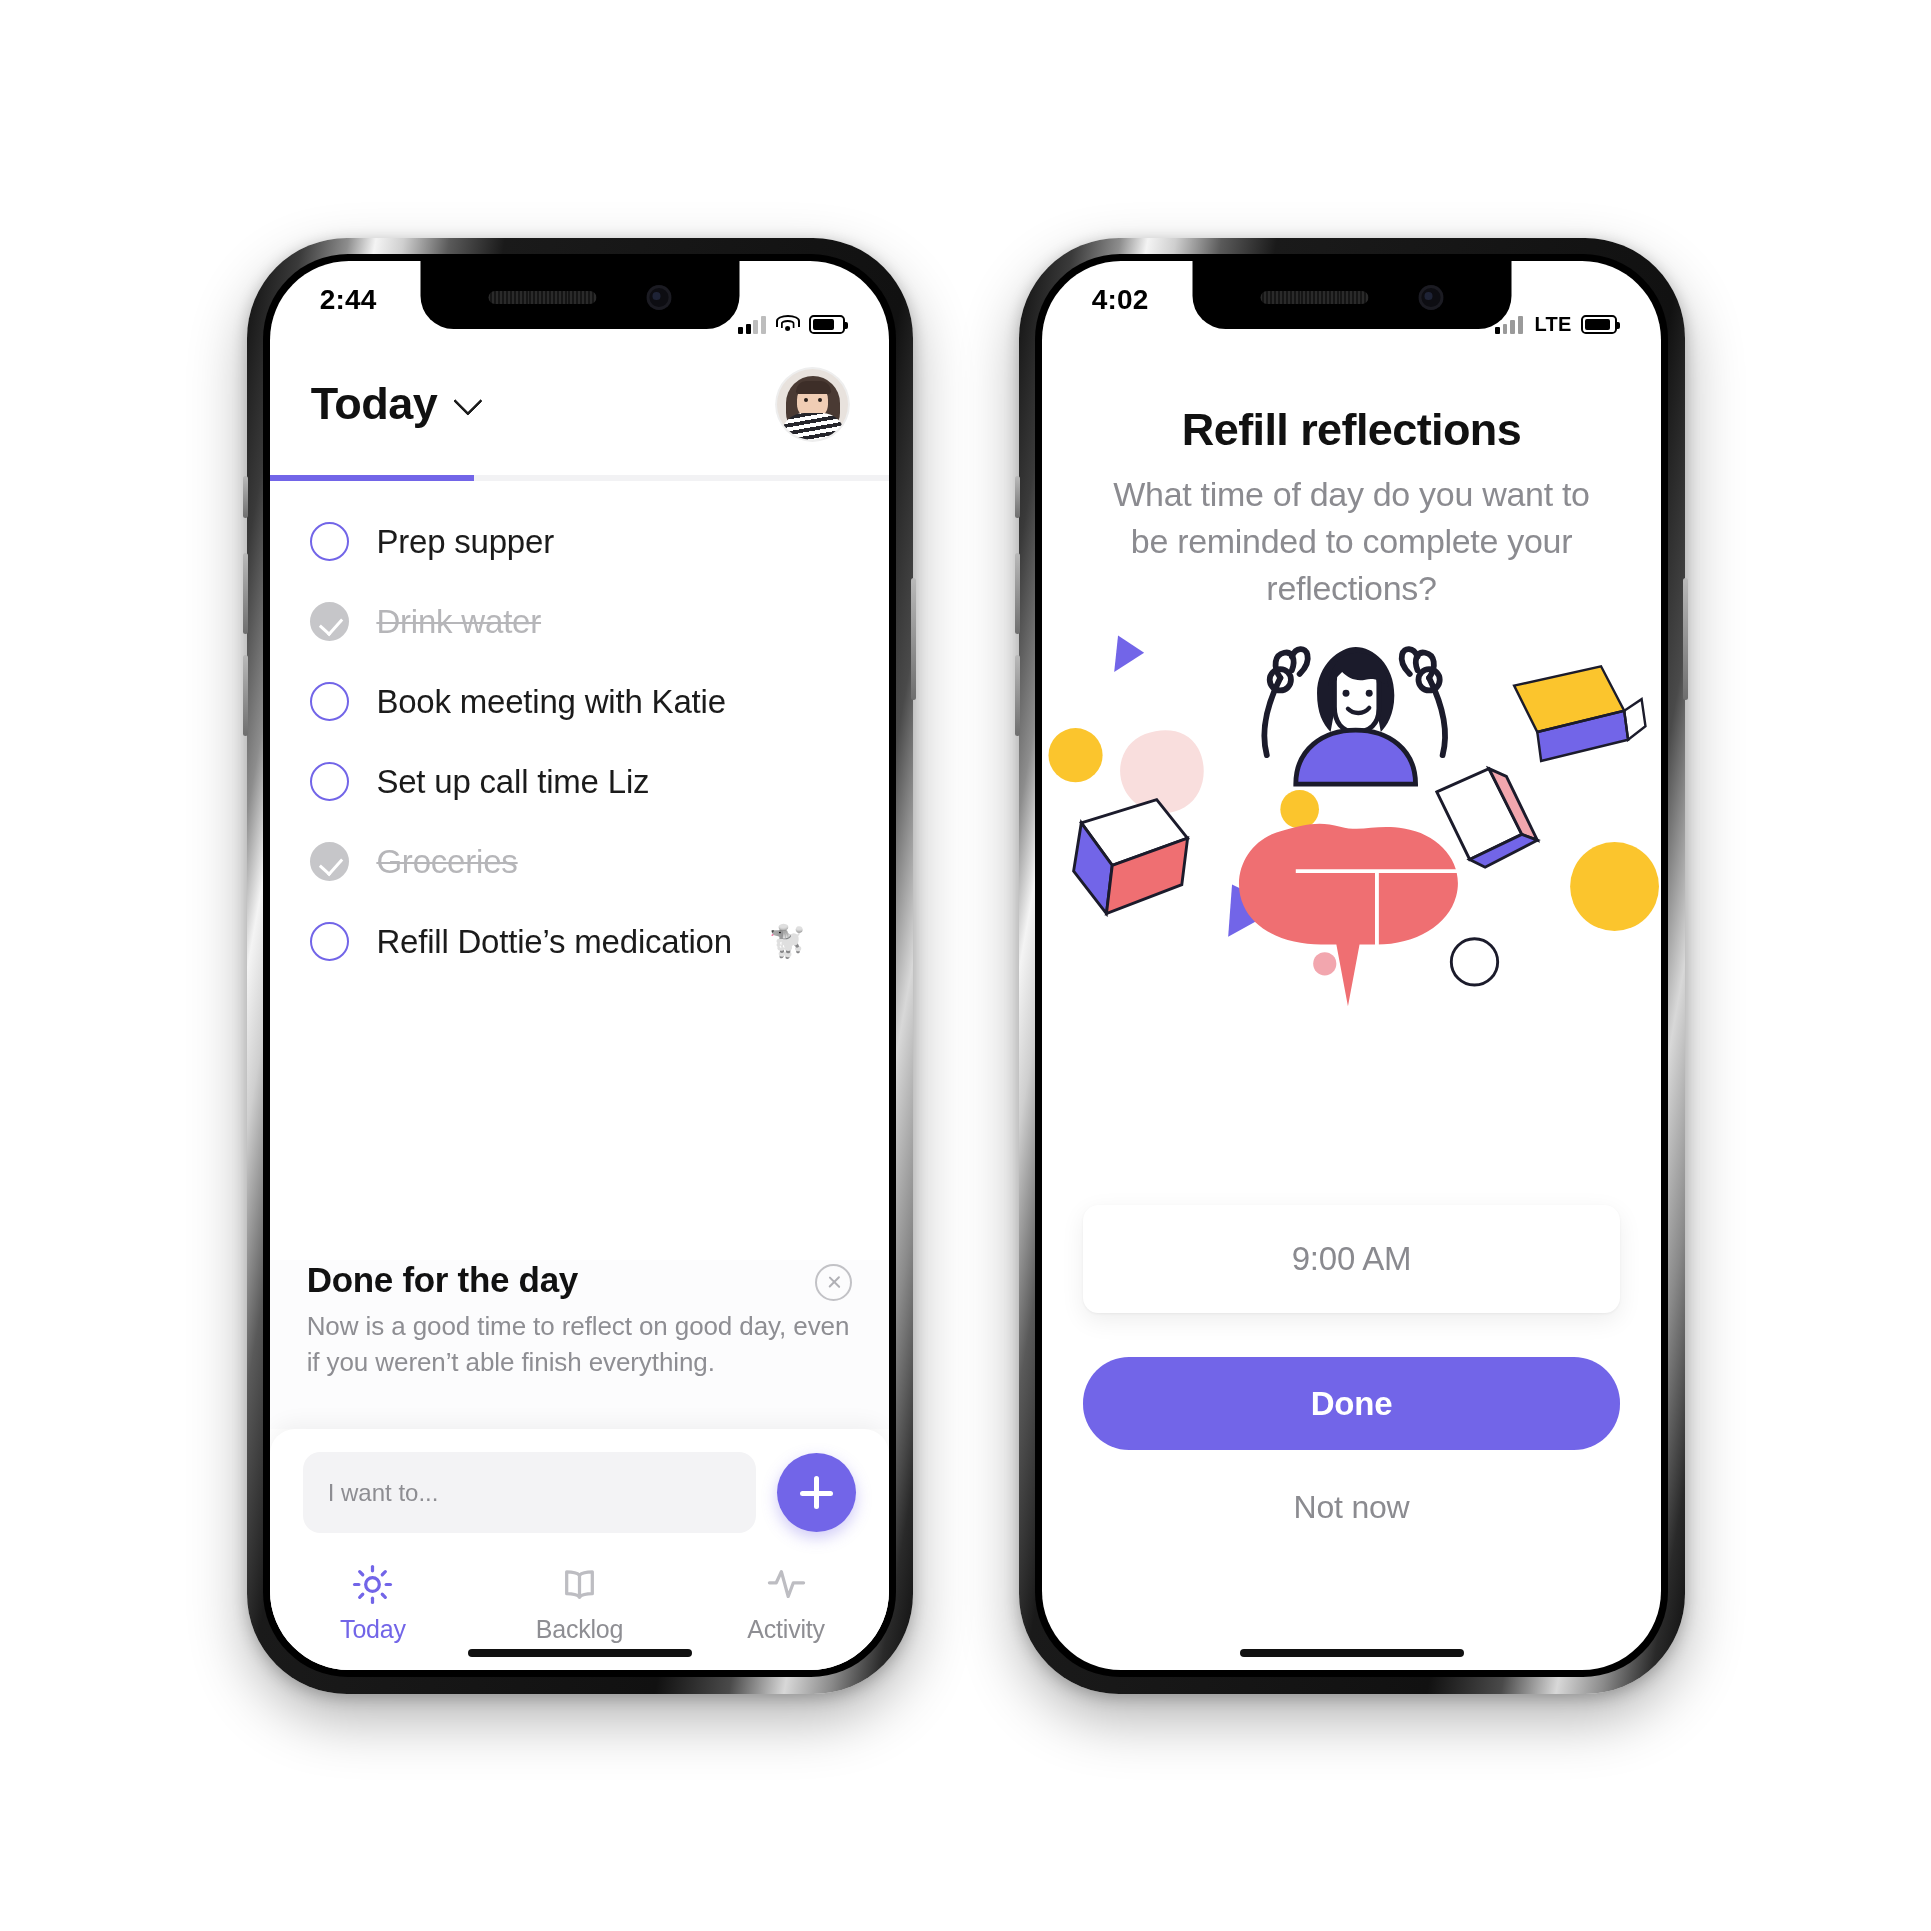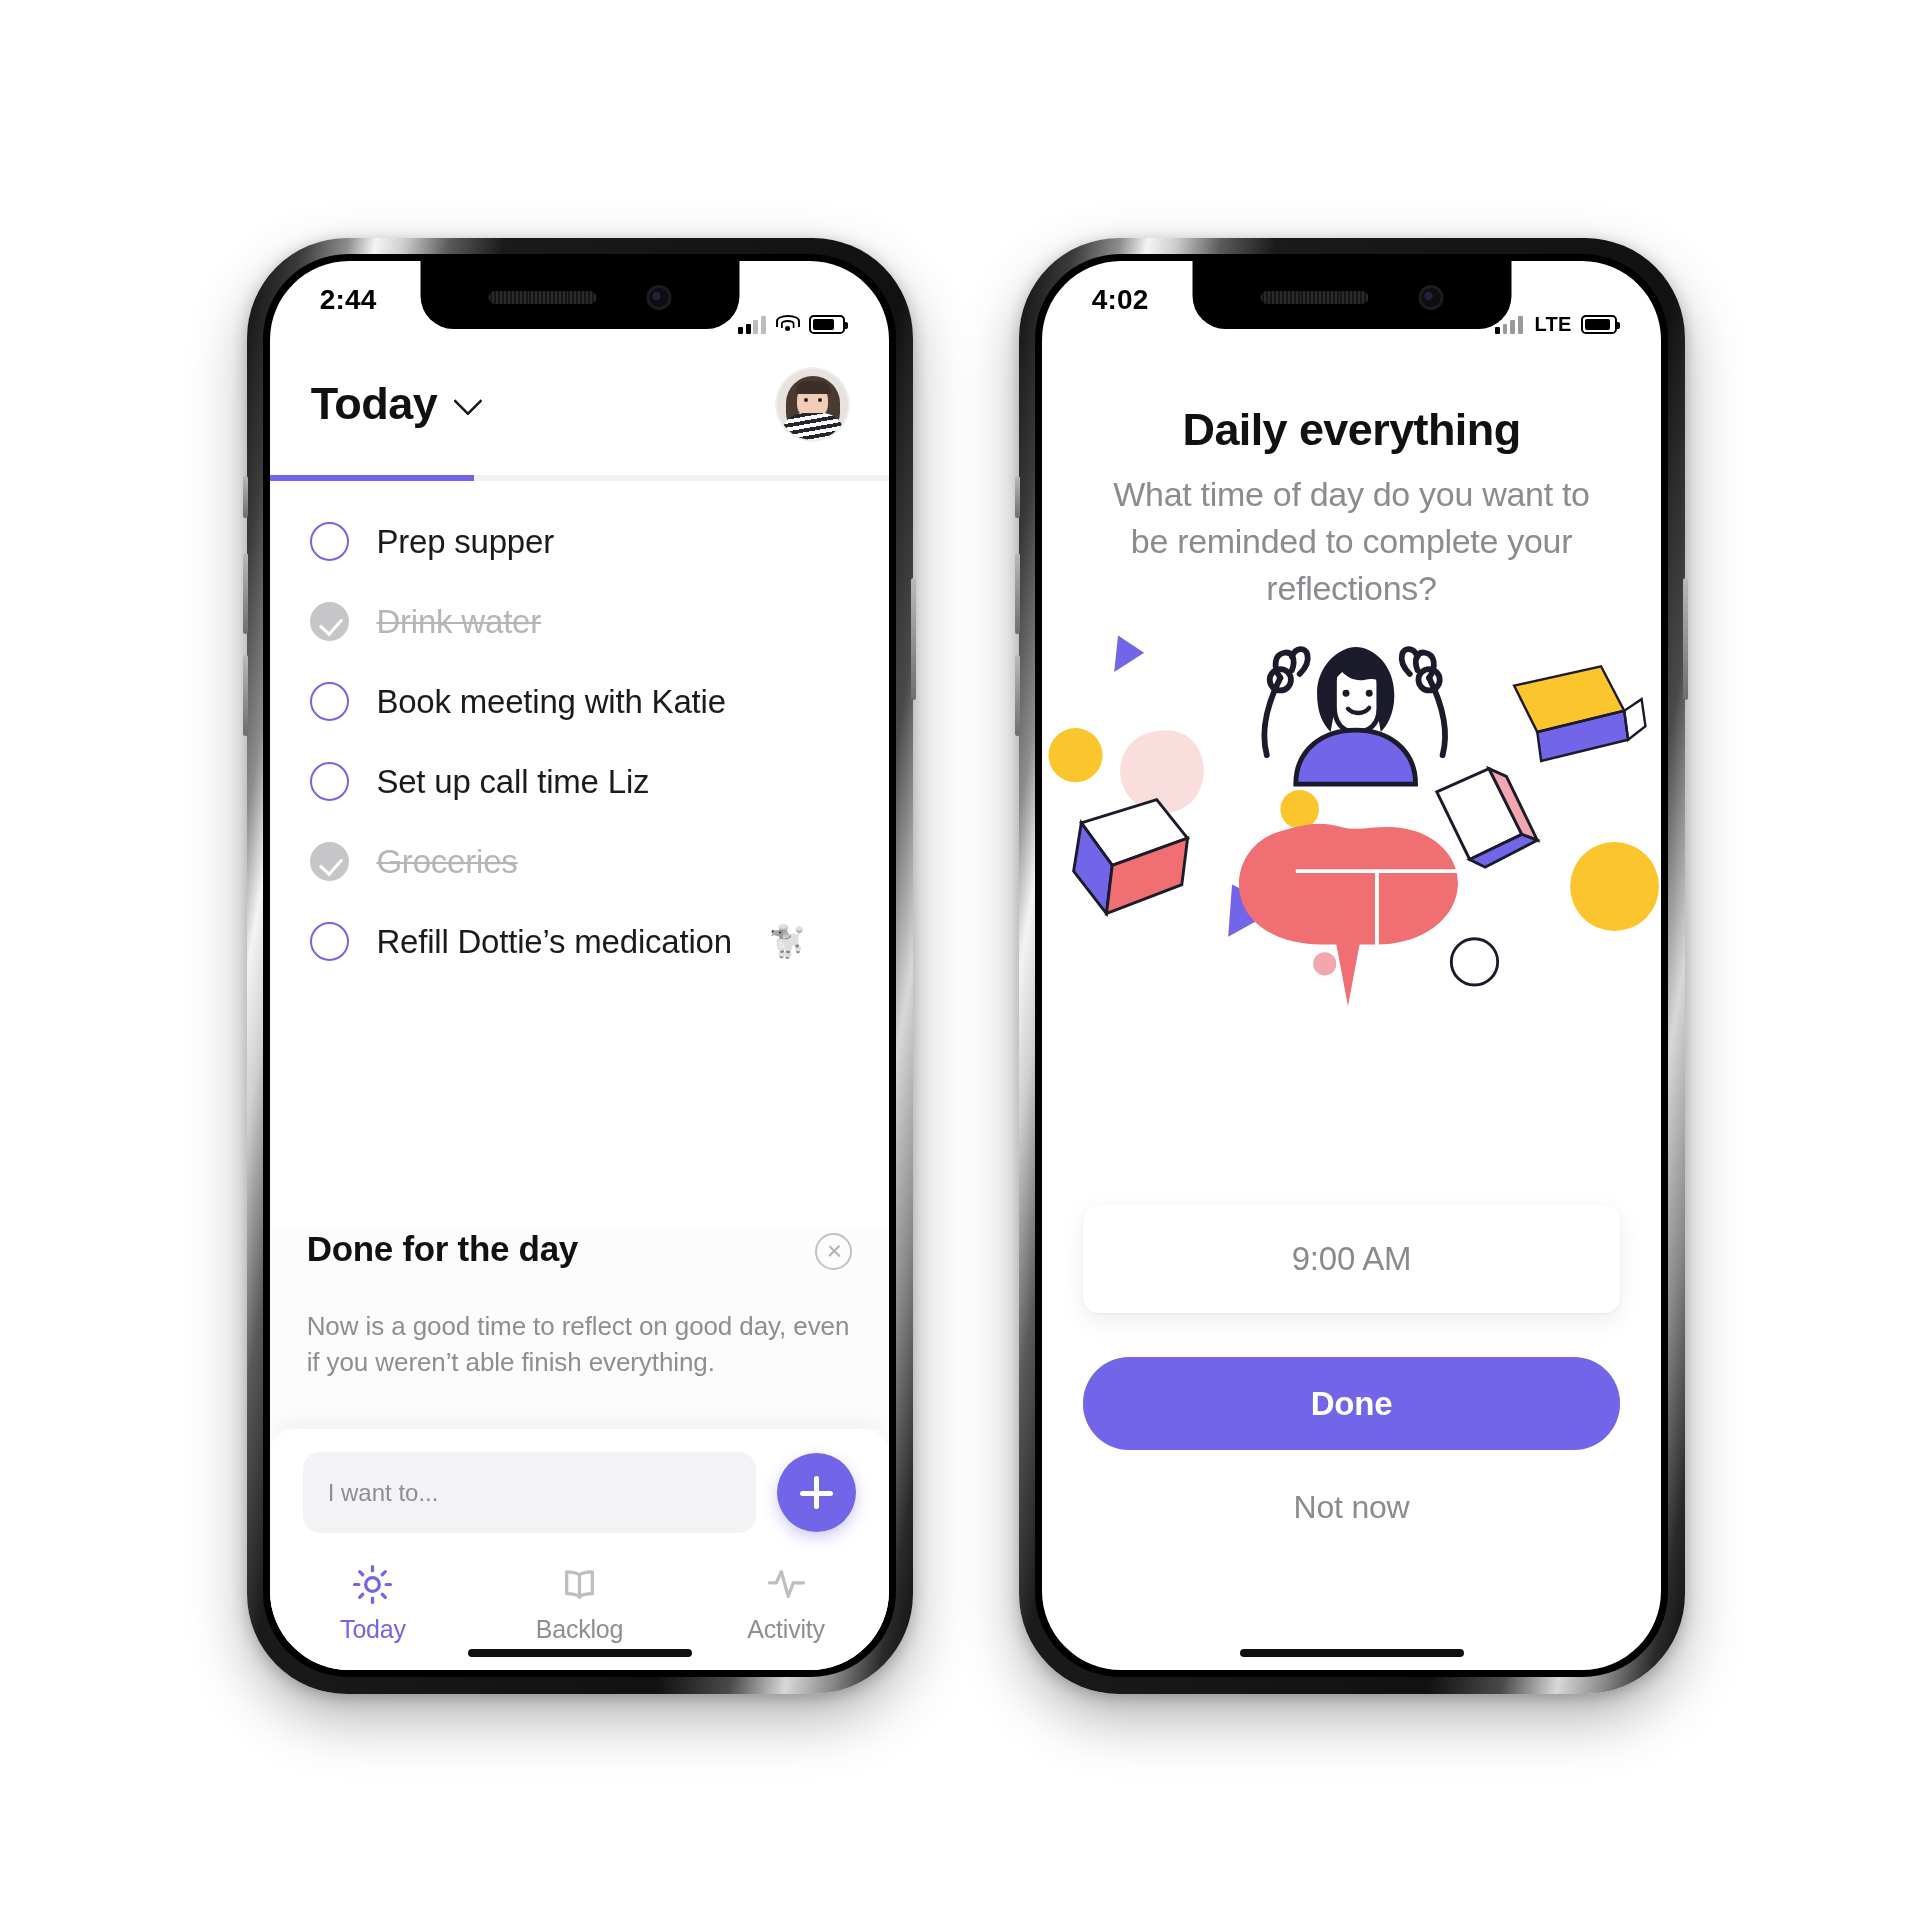--- a/index.html
+++ b/index.html
@@ -239,21 +239,21 @@
   
   .done-card {
     position: absolute;
     left: 0; right: 0;
     bottom: 241px;
     background: #fcfcfd;
     padding: 0 37px 25px 37px;
   }
   .done-card-head {
     display:flex; align-items:center; justify-content:space-between;
-    margin-bottom: 38px;
+    margin-bottom: 7px;
   }
   .done-title {
     font-size: 35px;
     font-weight: 700;
     color: #111;
     letter-spacing: -0.3px;
   }
   .close-btn {
     width: 37px; height: 37px;
     border-radius: 50%;
@@ -571,21 +571,21 @@
                 <i></i>
                 <i></i>
               </div>
             <div class="lte-label">LTE</div>
             <div class="battery">
                 <i style="width:88%"></i>
               </div>
           </div>
         </div>
 
-        <div class="refl-title">Daily everything</div>
+        <div class="refl-title">Refill reflections</div>
         <div class="refl-question">What time of day do you want to be reminded to complete your reflections?</div>
 
         <div class="illus">
           <svg viewBox="0 0 620 470" width="100%" height="100%">
 
             <path d="M96 120c-22 8-32 34-22 56 11 24 42 33 63 20 20-12 25-40 14-61-10-19-33-23-55-15z" fill="#f9dedd"></path>
 
             <circle cx="24" cy="142" r="28" fill="#fbc52d"></circle>
 
             <circle cx="582" cy="278" r="46" fill="#fbc52d"></circle>

